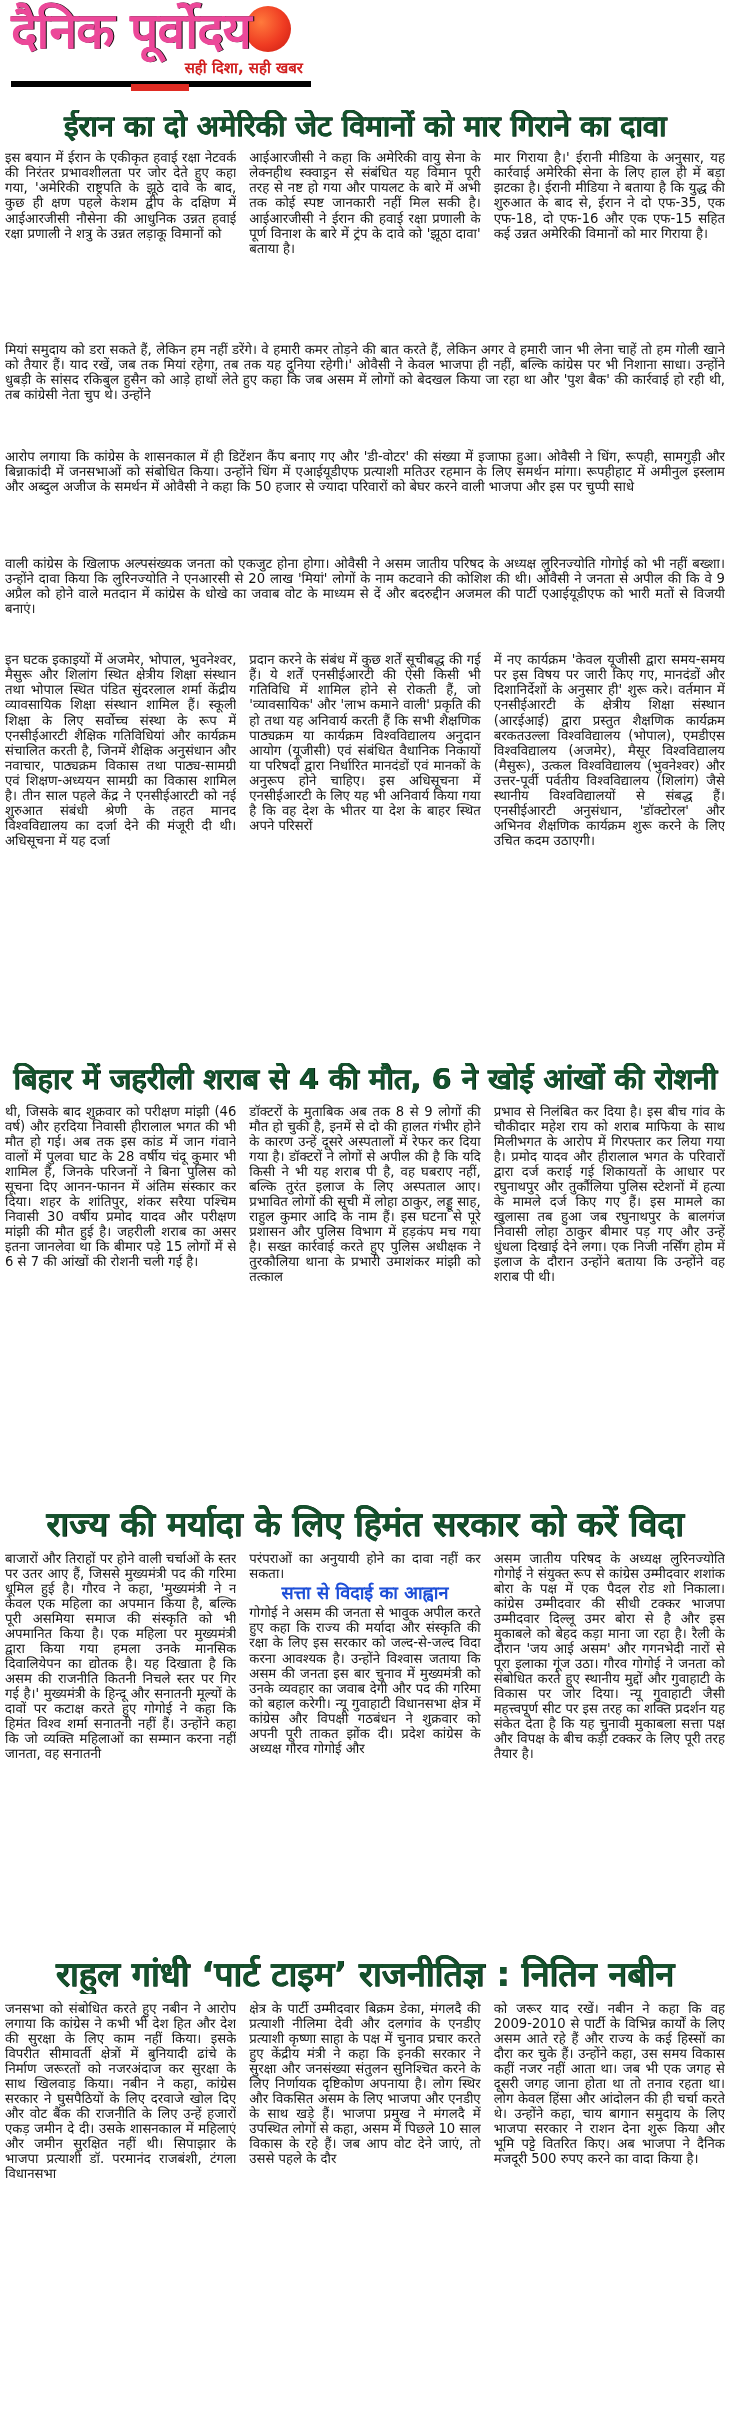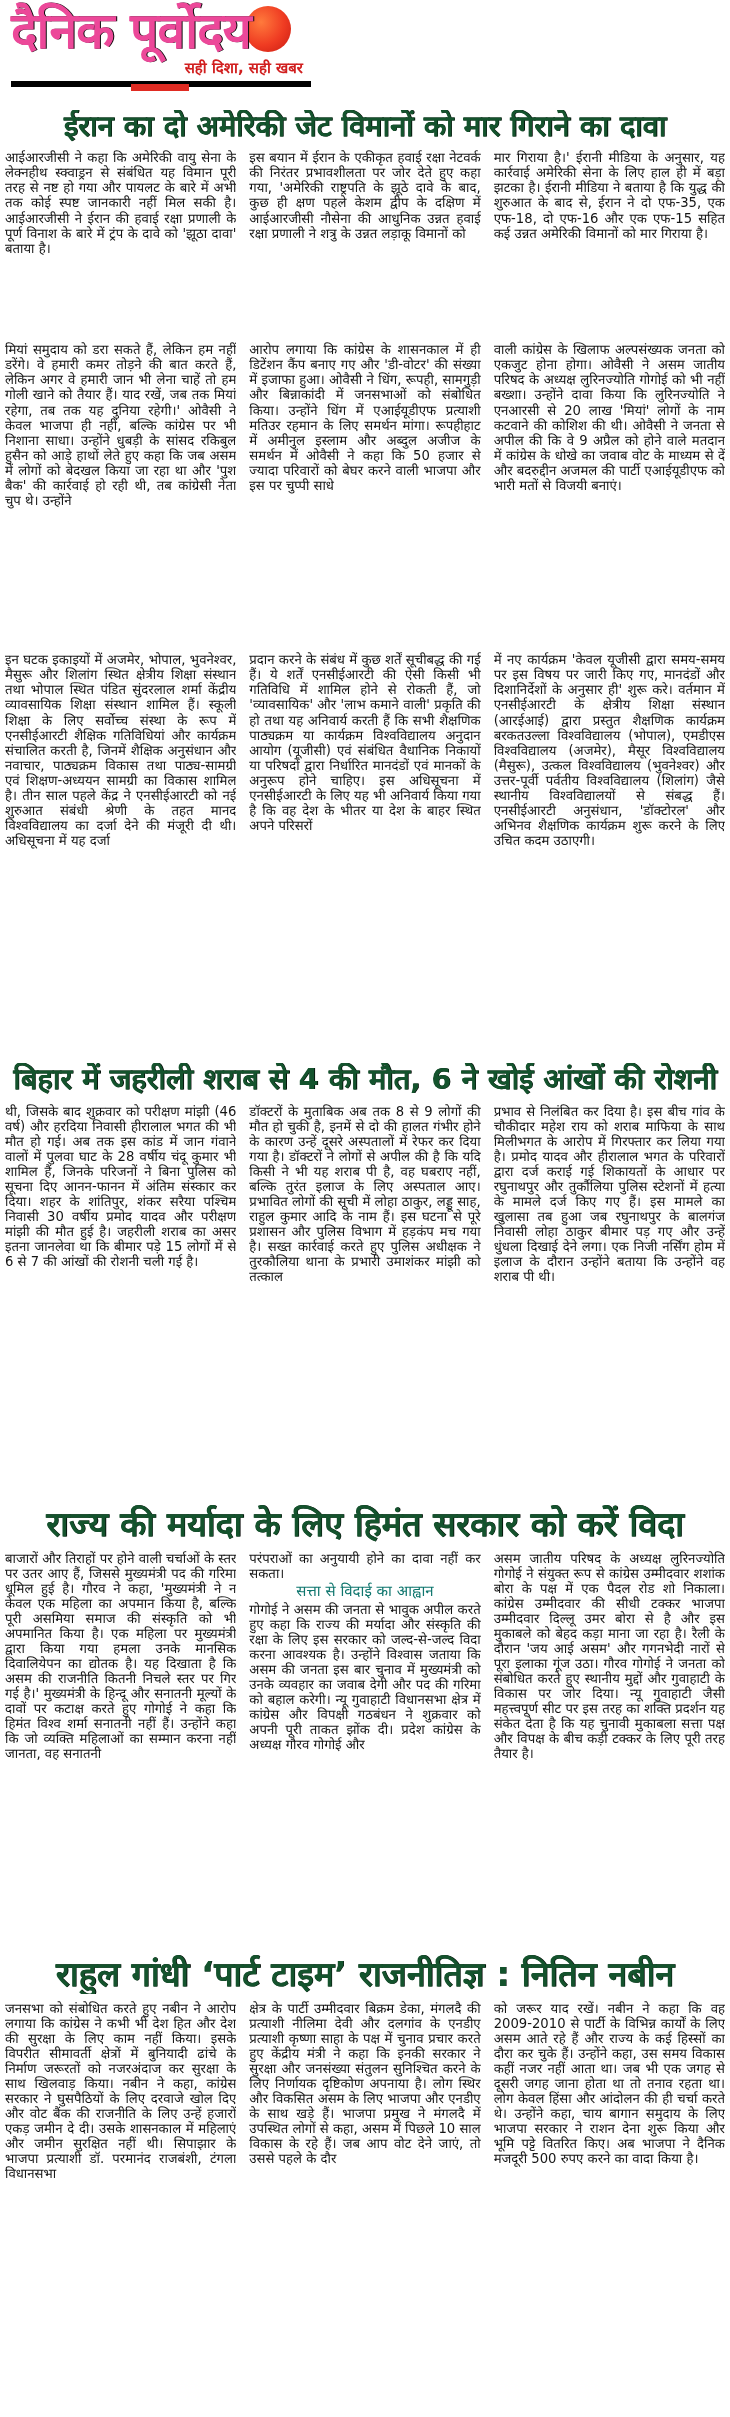--- a/index.html
+++ b/index.html
@@ -55,30 +55,30 @@
   .h-md { font-size: 29px; }
 
   .cols { display: flex; gap: 13px; overflow: hidden; }
   .col {
     flex: 1 1 0; text-align: justify;
     font-size: 13.2px; line-height: 1.14;
     color: #151515; overflow: hidden;
   }
 
   .body-a1 { height: 190px; }
-  .body-a2 { height: 308px; }
+  .body-a2 { height: 308px; flex-direction: column; }
   .body-a3 { height: 405px; }
   .body-a4 { height: 395px; }
   .body-a5 { height: 398px; }
   .body-a6 { height: 330px; }
 
   .subhead {
-    font-weight: normal; text-align: center;
-    font-size: 15px; margin: 2px 0;
-    color: #0f766e;
+    font-weight: bold; text-align: center;
+    font-size: 18px; margin: 2px 0;
+    color: #1d4ed8;
   }
 </style>
 </head>
 <body>
 
 <div class="page">
 
   <header class="masthead">
     <div class="logo-wrap">
       <span class="sun"></span>
@@ -86,22 +86,22 @@
       <div class="tagline">सही दिशा, सही खबर</div>
     </div>
     <div class="masthead-rule">
       <span class="rule-red"></span>
     </div>
   </header>
 
   <section class="article">
     <h2 class="headline h-md">ईरान का दो अमेरिकी जेट विमानों को मार गिराने का दावा</h2>
     <div class="cols body-a1">
+      <div class="col">इस बयान में ईरान के एकीकृत हवाई रक्षा नेटवर्क की निरंतर प्रभावशीलता पर जोर देते हुए कहा गया, 'अमेरिकी राष्ट्रपति के झूठे दावे के बाद, कुछ ही क्षण पहले केशम द्वीप के दक्षिण में आईआरजीसी नौसेना की आधुनिक उन्नत हवाई रक्षा प्रणाली ने शत्रु के उन्नत लड़ाकू विमानों को</div>
       <div class="col">आईआरजीसी ने कहा कि अमेरिकी वायु सेना के लेक्नहीथ स्क्वाड्रन से संबंधित यह विमान पूरी तरह से नष्ट हो गया और पायलट के बारे में अभी तक कोई स्पष्ट जानकारी नहीं मिल सकी है। आईआरजीसी ने ईरान की हवाई रक्षा प्रणाली के पूर्ण विनाश के बारे में ट्रंप के दावे को 'झूठा दावा' बताया है।</div>
-      <div class="col">इस बयान में ईरान के एकीकृत हवाई रक्षा नेटवर्क की निरंतर प्रभावशीलता पर जोर देते हुए कहा गया, 'अमेरिकी राष्ट्रपति के झूठे दावे के बाद, कुछ ही क्षण पहले केशम द्वीप के दक्षिण में आईआरजीसी नौसेना की आधुनिक उन्नत हवाई रक्षा प्रणाली ने शत्रु के उन्नत लड़ाकू विमानों को</div>
       <div class="col">मार गिराया है।' ईरानी मीडिया के अनुसार, यह कार्रवाई अमेरिकी सेना के लिए हाल ही में बड़ा झटका है। ईरानी मीडिया ने बताया है कि युद्ध की शुरुआत के बाद से, ईरान ने दो एफ-35, एक एफ-18, दो एफ-16 और एक एफ-15 सहित कई उन्नत अमेरिकी विमानों को मार गिराया है।</div>
     </div>
   </section>
 
   <section class="article">
     <div class="cols body-a2">
       <div class="col">मियां समुदाय को डरा सकते हैं, लेकिन हम नहीं डरेंगे। वे हमारी कमर तोड़ने की बात करते हैं, लेकिन अगर वे हमारी जान भी लेना चाहें तो हम गोली खाने को तैयार हैं। याद रखें, जब तक मियां रहेगा, तब तक यह दुनिया रहेगी।' ओवैसी ने केवल भाजपा ही नहीं, बल्कि कांग्रेस पर भी निशाना साधा। उन्होंने धुबड़ी के सांसद रकिबुल हुसैन को आड़े हाथों लेते हुए कहा कि जब असम में लोगों को बेदखल किया जा रहा था और 'पुश बैक' की कार्रवाई हो रही थी, तब कांग्रेसी नेता चुप थे। उन्होंने</div>
       <div class="col">आरोप लगाया कि कांग्रेस के शासनकाल में ही डिटेंशन कैंप बनाए गए और 'डी-वोटर' की संख्या में इजाफा हुआ। ओवैसी ने धिंग, रूपही, सामगुड़ी और बिन्नाकांदी में जनसभाओं को संबोधित किया। उन्होंने धिंग में एआईयूडीएफ प्रत्याशी मतिउर रहमान के लिए समर्थन मांगा। रूपहीहाट में अमीनुल इस्लाम और अब्दुल अजीज के समर्थन में ओवैसी ने कहा कि 50 हजार से ज्यादा परिवारों को बेघर करने वाली भाजपा और इस पर चुप्पी साधे</div>
       <div class="col">वाली कांग्रेस के खिलाफ अल्पसंख्यक जनता को एकजुट होना होगा। ओवैसी ने असम जातीय परिषद के अध्यक्ष लुरिनज्योति गोगोई को भी नहीं बख्शा। उन्होंने दावा किया कि लुरिनज्योति ने एनआरसी से 20 लाख 'मियां' लोगों के नाम कटवाने की कोशिश की थी। ओवैसी ने जनता से अपील की कि वे 9 अप्रैल को होने वाले मतदान में कांग्रेस के धोखे का जवाब वोट के माध्यम से दें और बदरुद्दीन अजमल की पार्टी एआईयूडीएफ को भारी मतों से विजयी बनाएं।</div>
     </div>

